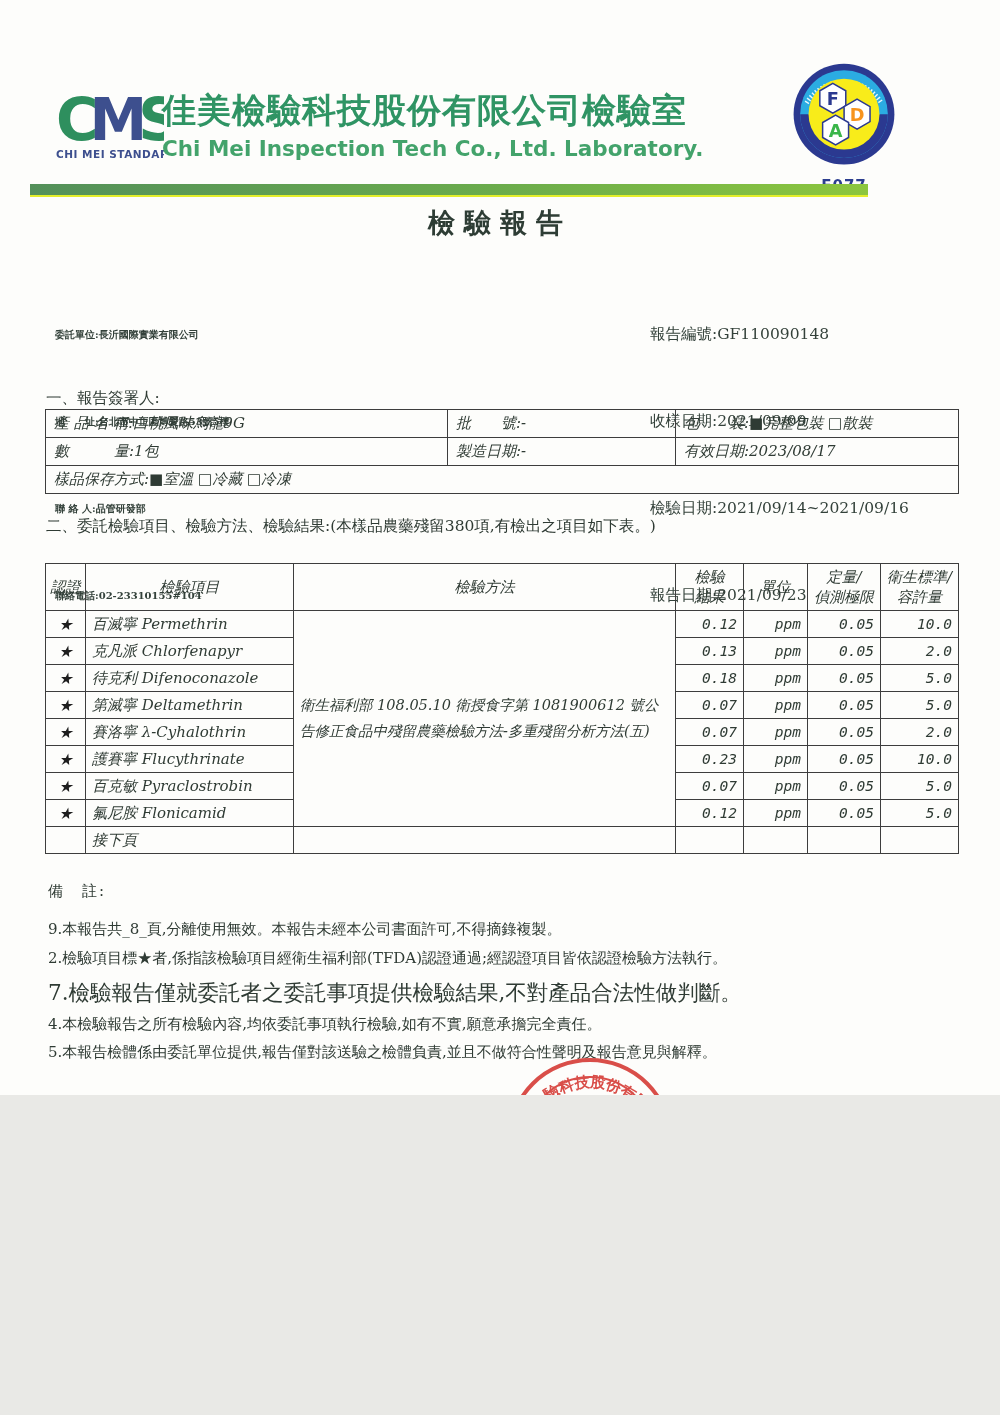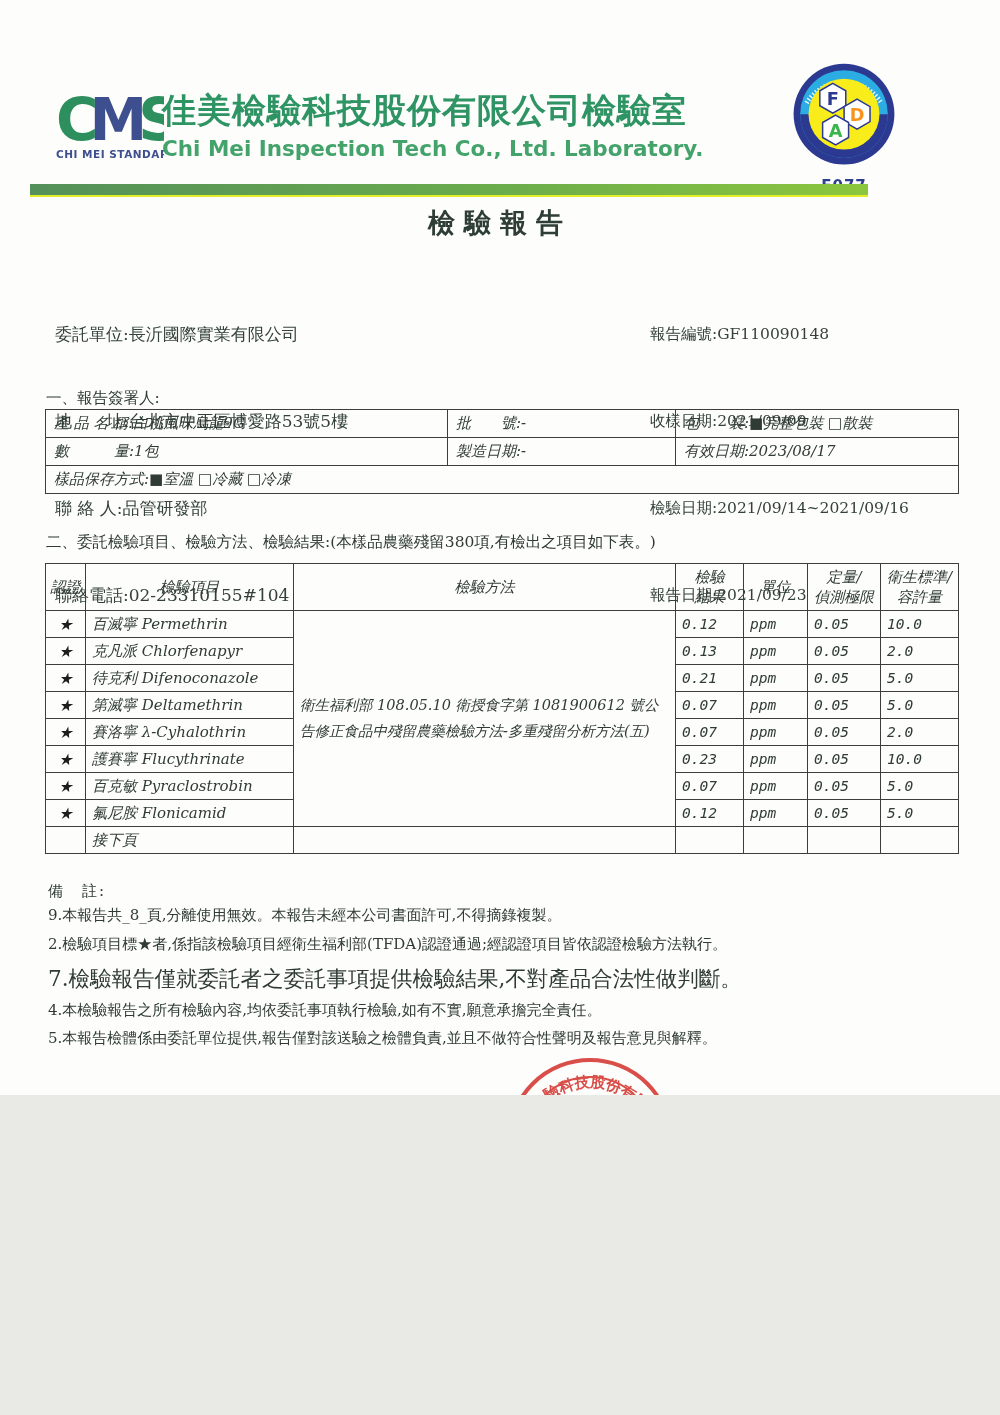--- a/index.html
+++ b/index.html
@@ -13,38 +13,38 @@
   .hdr-names{position:absolute;left:162px;top:88px;}
   .company-zh{font-family:"DejaVu Sans","Liberation Sans",sans-serif;font-size:34px;font-weight:700;color:#2f9464;letter-spacing:1px;line-height:1.3;}
   .company-en{font-family:"DejaVu Sans","Liberation Sans",sans-serif;font-size:21.5px;font-weight:600;color:#43a36b;margin-top:4px;}
   .green-bar{position:absolute;left:30px;top:184px;width:838px;height:11px;
     background:linear-gradient(90deg,#53905a,#6aab4c 55%,#8cc63e);border-bottom:2.5px solid #e3ee2b;}
   .fda-badge{position:absolute;left:788px;top:60px;width:112px;text-align:center;}
   .badge-code{font-family:"DejaVu Sans","Liberation Sans",sans-serif;font-size:15px;font-weight:bold;color:#2c3e8f;margin-top:1px;letter-spacing:1px;}
   
   .report-title{position:absolute;top:205px;left:0;width:100%;text-align:center;
     font-size:27px;font-weight:bold;letter-spacing:9px;color:#2e3d35;}
-  .client-left{position:absolute;left:55px;top:262px;font-size:17px;line-height:29px;white-space:pre;}
+  .client-left{position:absolute;left:55px;top:262px;font-size:10px;line-height:29px;white-space:pre;font-weight:bold;}
   .client-right{position:absolute;left:650px;top:262px;font-size:15.5px;line-height:29px;white-space:pre;}
   
   .sec-heading{position:absolute;left:46px;font-size:15.5px;color:#2f3b34;}
   
   table{border-collapse:collapse;table-layout:fixed;font-style:italic;}
   td,th{border:1.6px solid #3d3d3d;color:#2f3b34;overflow:hidden;}
   .sample-table{position:absolute;left:45px;top:409px;width:913px;font-size:15px;}
   .sample-table td{height:25px;padding:1px 8px;white-space:pre;}
   .results-table{position:absolute;left:45px;top:563px;width:913px;font-size:15px;}
   .results-table th{font-weight:normal;white-space:pre-line;height:46px;padding:0 2px;line-height:1.35;}
   .results-table td{height:26px;padding:0 6px;}
   .cell-star{text-align:center;font-size:16px;color:#1e1e1e;}
-  .cell-num{text-align:left;font-family:"DejaVu Sans Mono","Liberation Mono",monospace;font-size:14.5px;}
+  .cell-num{text-align:right;font-family:"DejaVu Sans Mono","Liberation Mono",monospace;font-size:14.5px;}
   .method-cell{font-size:14.5px;line-height:1.75;padding:4px 10px;vertical-align:middle;}
   
   .notes{position:absolute;left:48px;top:882px;width:910px;font-size:15px;color:#2f3b34;}
-  .notes-heading{letter-spacing:2px;margin-bottom:4px;}
+  .notes-heading{letter-spacing:2px;margin-bottom:18px;}
   .note-line{margin-bottom:7px;line-height:1.45;}
   .note-line.large{font-size:21.5px;margin:4px 0 6px 0;}
   
   .stamp{position:absolute;left:505px;top:1056px;opacity:.92;}
   .signer-label{position:absolute;left:672px;top:1106px;font-size:17.5px;color:#2f3b34;}
   .sig-hand{position:absolute;left:676px;top:1136px;font-size:56px;font-style:italic;color:#45454a;
     letter-spacing:10px;transform:rotate(-4deg);font-weight:200;white-space:nowrap;}
   .sig-date{position:absolute;left:828px;top:1168px;font-size:29px;font-style:italic;color:#45454a;
     transform:rotate(-7deg);letter-spacing:2px;white-space:nowrap;}
   .sig-underline{position:absolute;left:663px;top:1212px;width:250px;border-bottom:2.5px solid #3a3a3e;}
@@ -126,21 +126,21 @@
       <td>數　　　量:1包</td>
       <td>製造日期:-</td>
       <td>有效日期:2023/08/17</td>
     </tr>
     <tr>
       <td colspan="3">樣品保存方式:■室溫 □冷藏 □冷凍</td>
     </tr>
   </tbody>
     </table>
 
-  <div class="sec-heading" style="top:532px;">二、委託檢驗項目、檢驗方法、檢驗結果:(本樣品農藥殘留380項,有檢出之項目如下表。)</div>
+  <div class="sec-heading" style="top:516px;">二、委託檢驗項目、檢驗方法、檢驗結果:(本樣品農藥殘留380項,有檢出之項目如下表。)</div>
 
   <table class="results-table">
     <colgroup>
       <col style="width:40px">
         <col style="width:208px">
         <col style="width:382px">
       <col style="width:68px">
         <col style="width:64px">
         <col style="width:73px">
         <col style="width:78px">
@@ -171,21 +171,21 @@
       <td class="cell-star">★</td>
       <td>克凡派 Chlorfenapyr</td>
       <td class="cell-num">0.13</td>
       <td class="cell-num">ppm</td>
       <td class="cell-num">0.05</td>
       <td class="cell-num">2.0</td>
     </tr>
     <tr>
       <td class="cell-star">★</td>
       <td>待克利 Difenoconazole</td>
-      <td class="cell-num">0.21</td>
+      <td class="cell-num">0.18</td>
       <td class="cell-num">ppm</td>
       <td class="cell-num">0.05</td>
       <td class="cell-num">5.0</td>
     </tr>
     <tr>
       <td class="cell-star">★</td>
       <td>第滅寧 Deltamethrin</td>
       <td class="cell-num">0.07</td>
       <td class="cell-num">ppm</td>
       <td class="cell-num">0.05</td>

